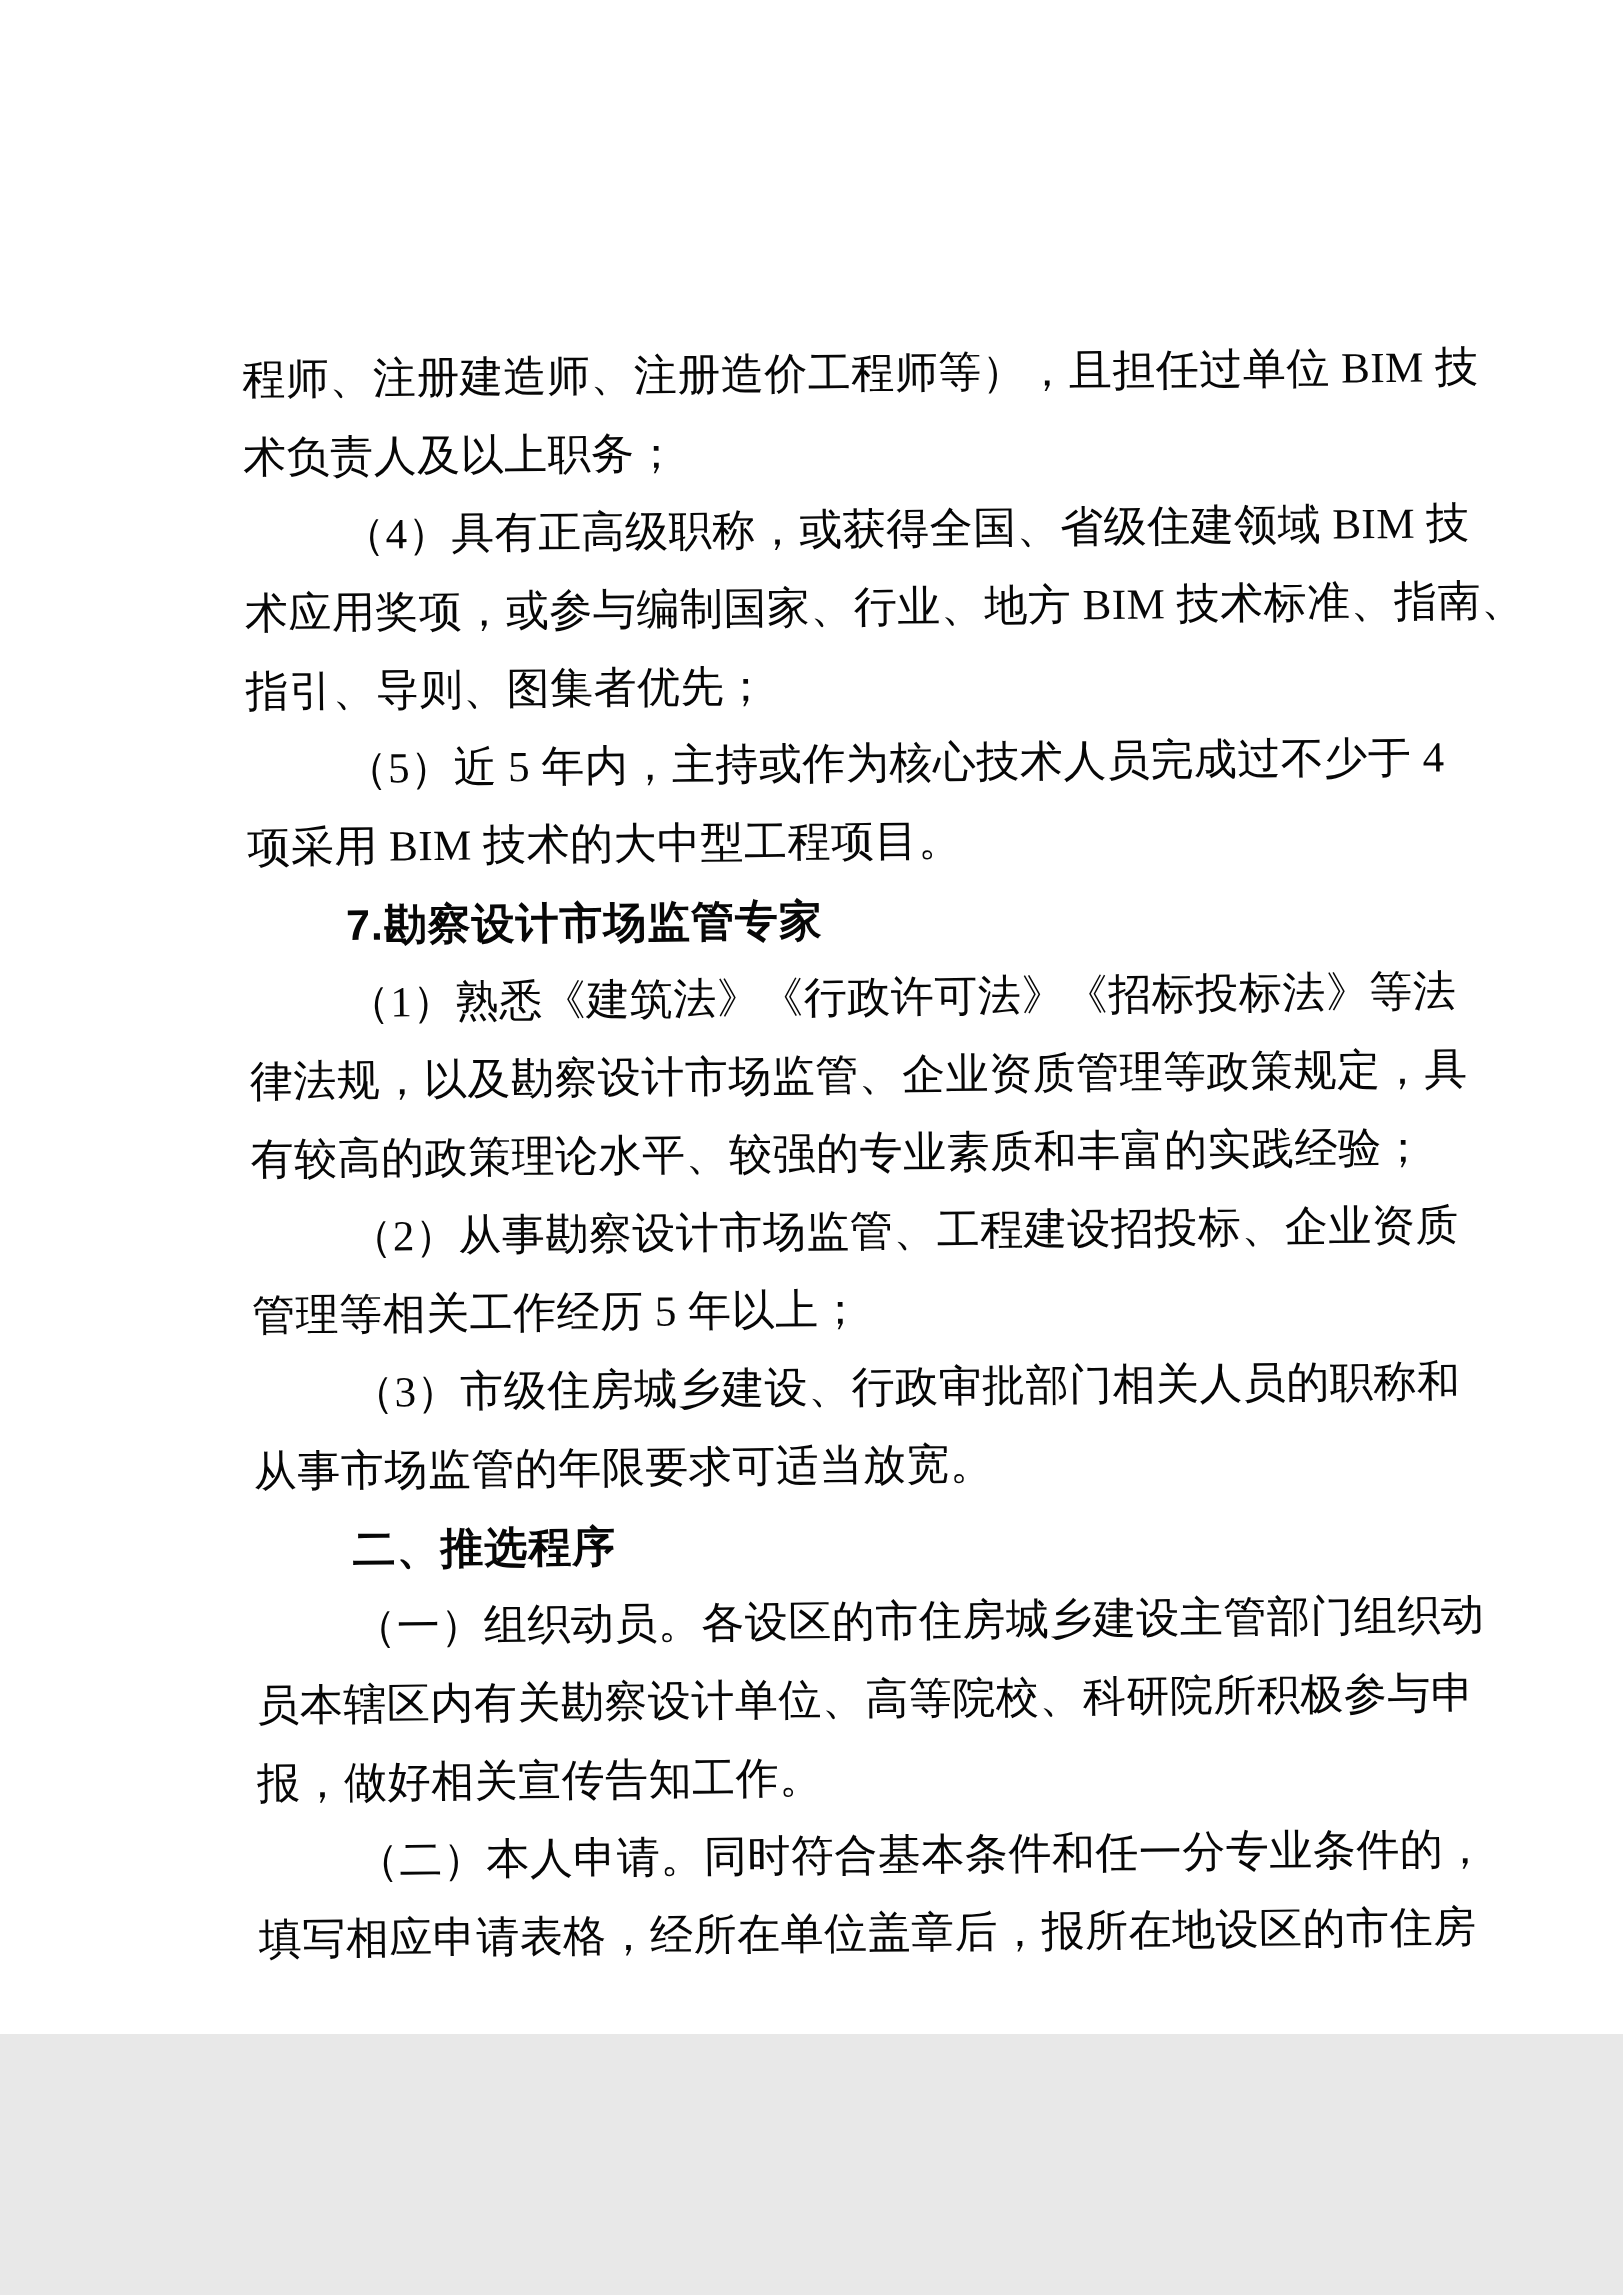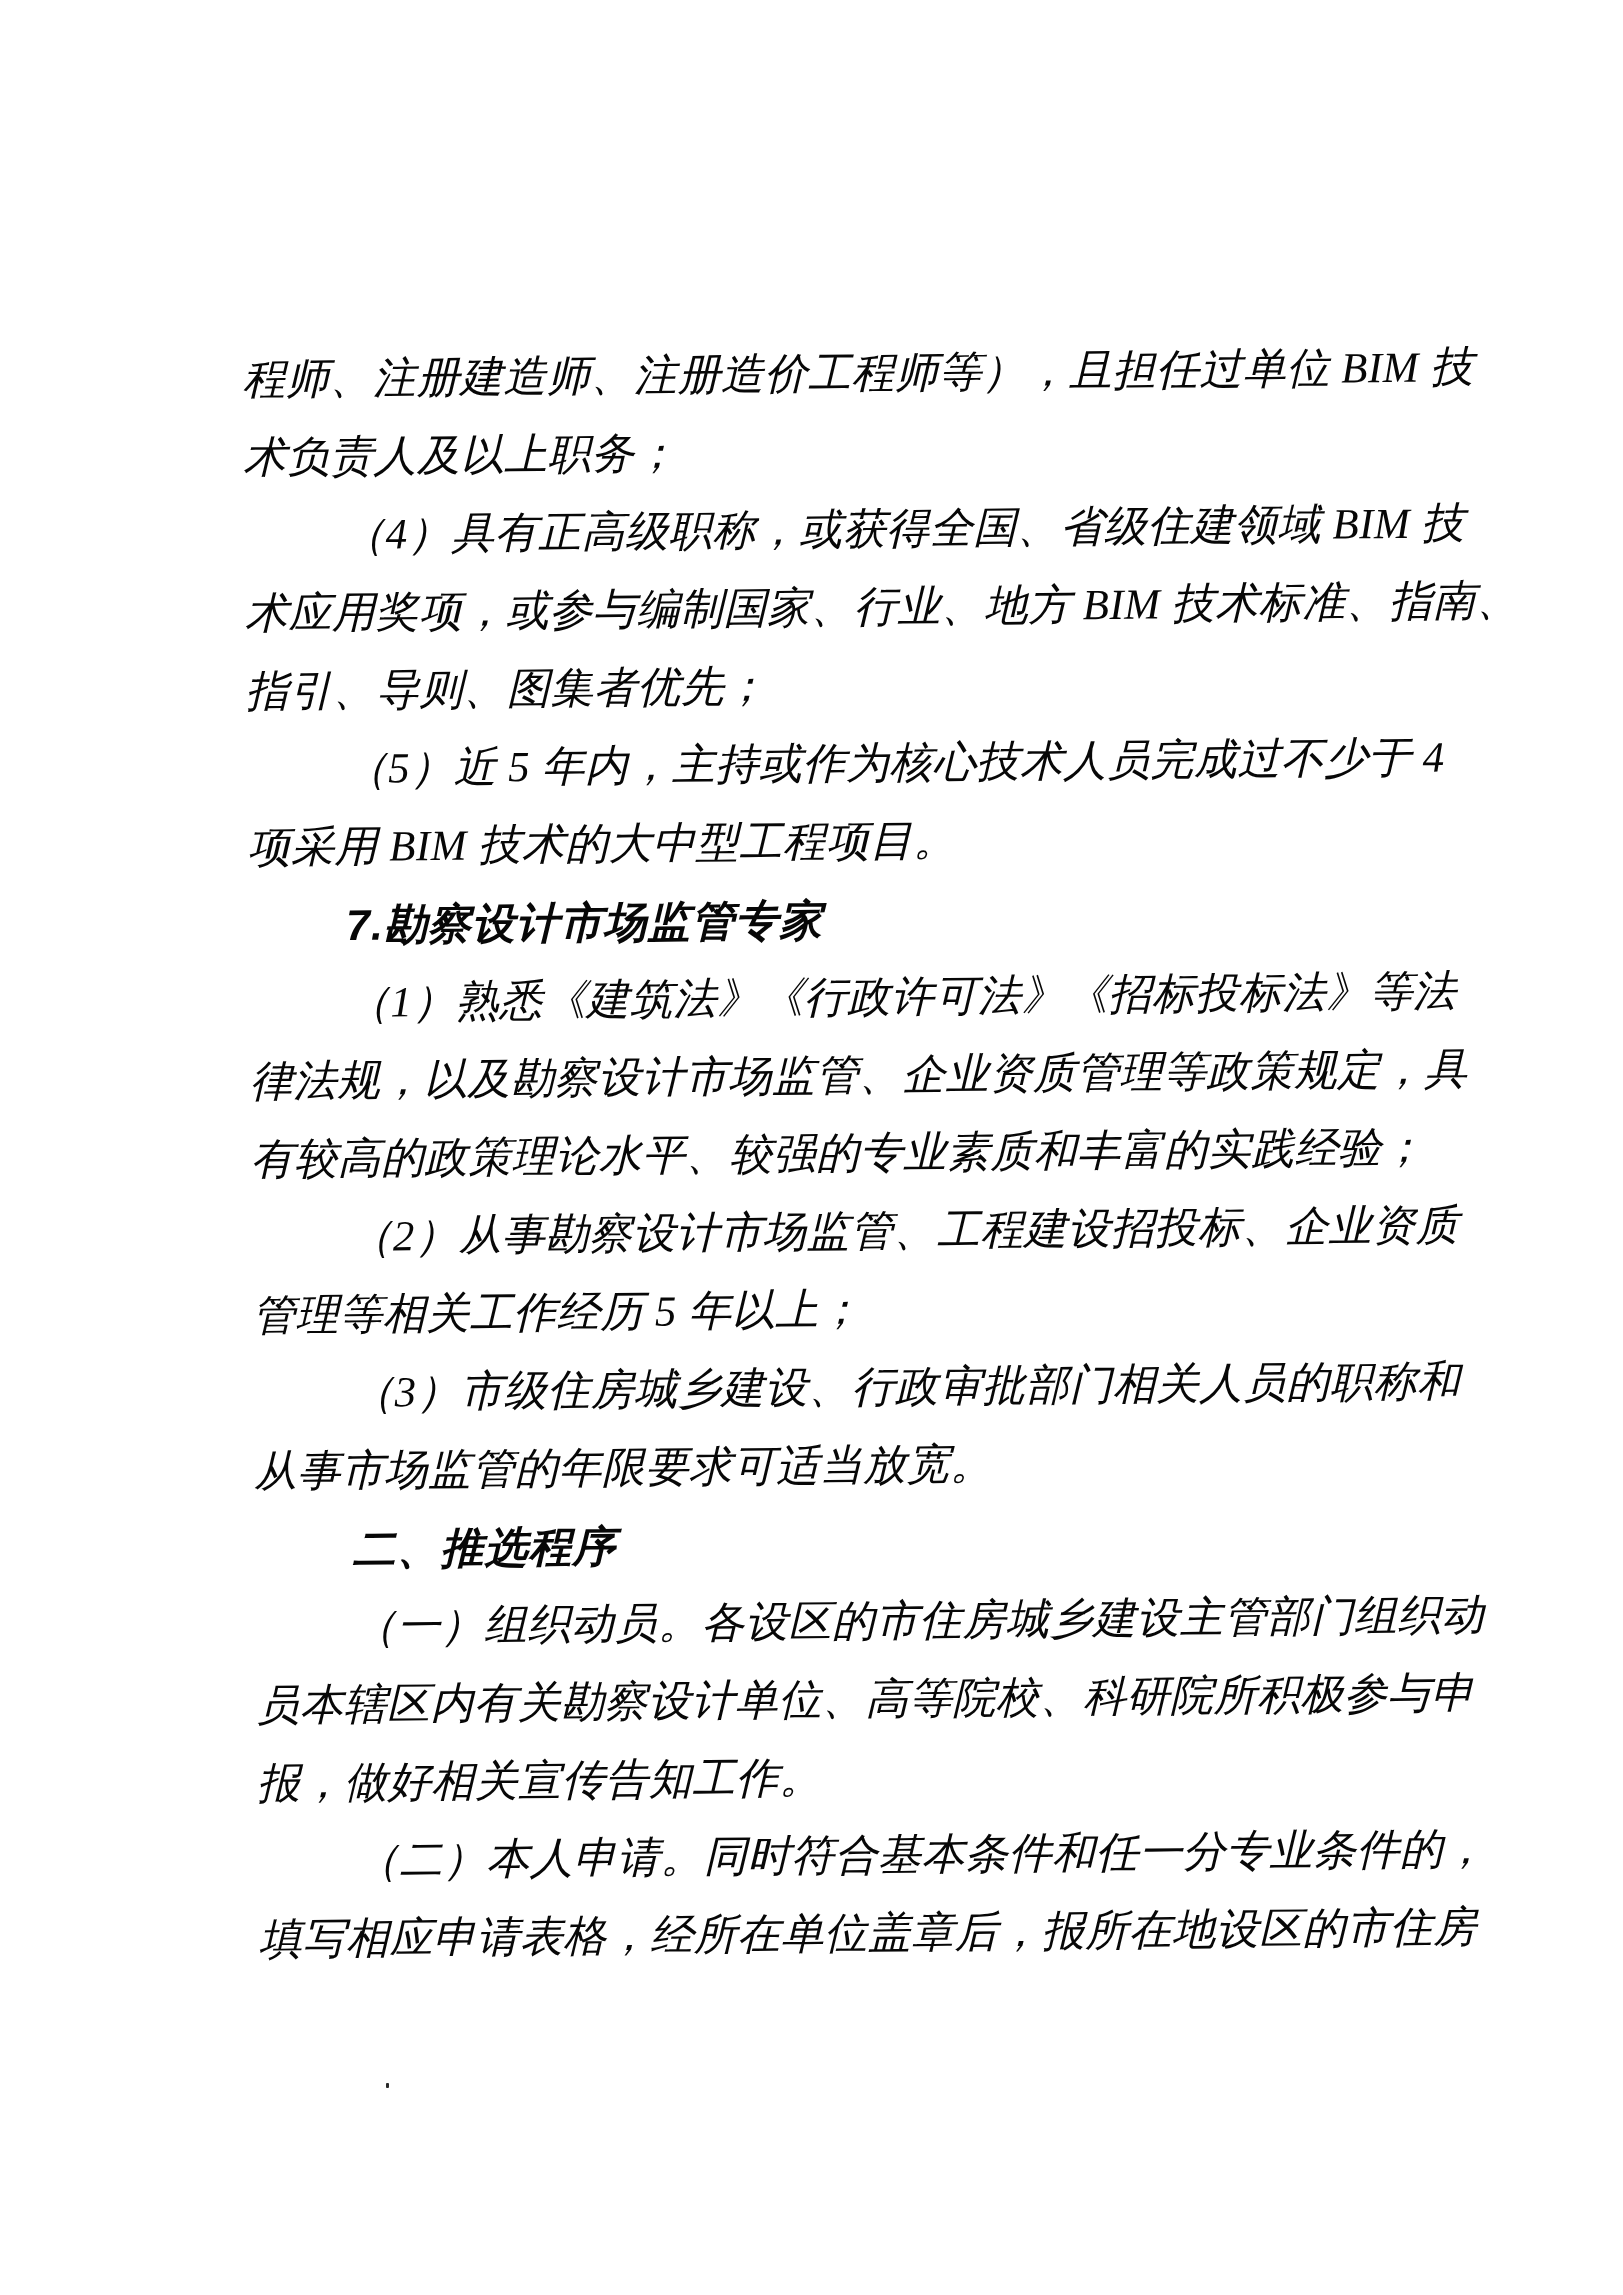--- a/index.html
+++ b/index.html
@@ -3,25 +3,24 @@
 <meta charset="utf-8">
 <style>
   html, body {
     margin: 0;
     padding: 0;
     background: #e8e8e8;
   }
   .page {
     position: relative;
     width: 1623px;
-    height: 2295px;
+    height: 2034px;
     background: #ffffff;
     overflow: hidden;
     font-family: "Liberation Serif", "DejaVu Serif", serif;
-    font-style: italic;
   }
   .text-block {
     position: absolute;
     left: 242px;
     top: 341px;
     width: 1249px;
     transform: rotate(-0.6deg);
     transform-origin: left top;
   }
   .line {

